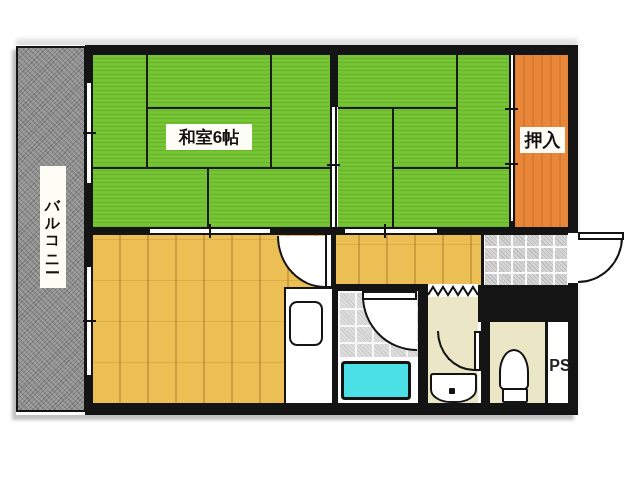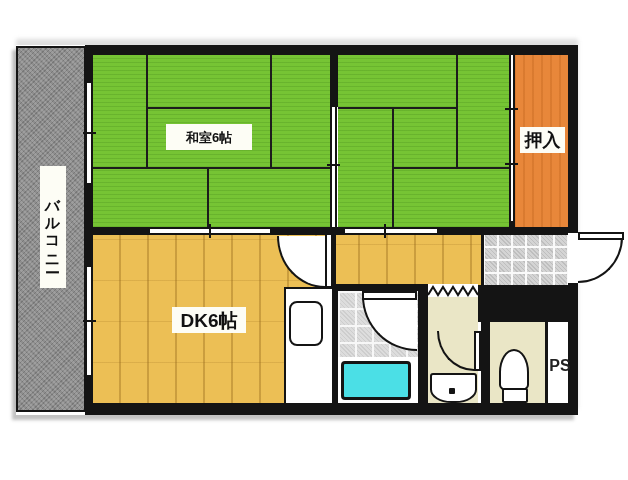--- a/index.html
+++ b/index.html
@@ -142,19 +142,18 @@
 
   <div class="tick-h" style="left:83px;top:132px;"></div>
   <div class="tick-h" style="left:83px;top:320px;"></div>
   <div class="tick-v" style="left:209px;top:224px;"></div>
   <div class="tick-v" style="left:384px;top:224px;"></div>
   <div class="tick-h" style="left:327px;top:164px;"></div>
   <div class="tick-h" style="left:505px;top:108px;"></div>
   <div class="tick-h" style="left:505px;top:163px;"></div>
   <div class="tick-v" style="left:511px;top:221px;"></div>
 
-  <div class="label" style="left:166px;top:124px;width:86px;height:26px;font-size:13px;">和室6帖</div>
+  <div class="label" style="left:166px;top:124px;width:86px;height:26px;font-size:17px;">和室6帖</div>
   <div class="label" style="left:520px;top:127px;width:45px;height:26px;font-size:18px;">押入</div>
-  <div class="label" style="left:172px;top:307px;width:74px;height:26px;font-size:19px;">DK6帖</div>
   <div class="label label-v" style="left:40px;top:166px;width:26px;height:122px;font-size:15px;">バルコニー</div>
   <div class="label" style="left:547px;top:357px;width:26px;height:18px;font-size:16px;background:transparent;color:#222;">PS</div>
 
 </div>
 
 </body></html>

